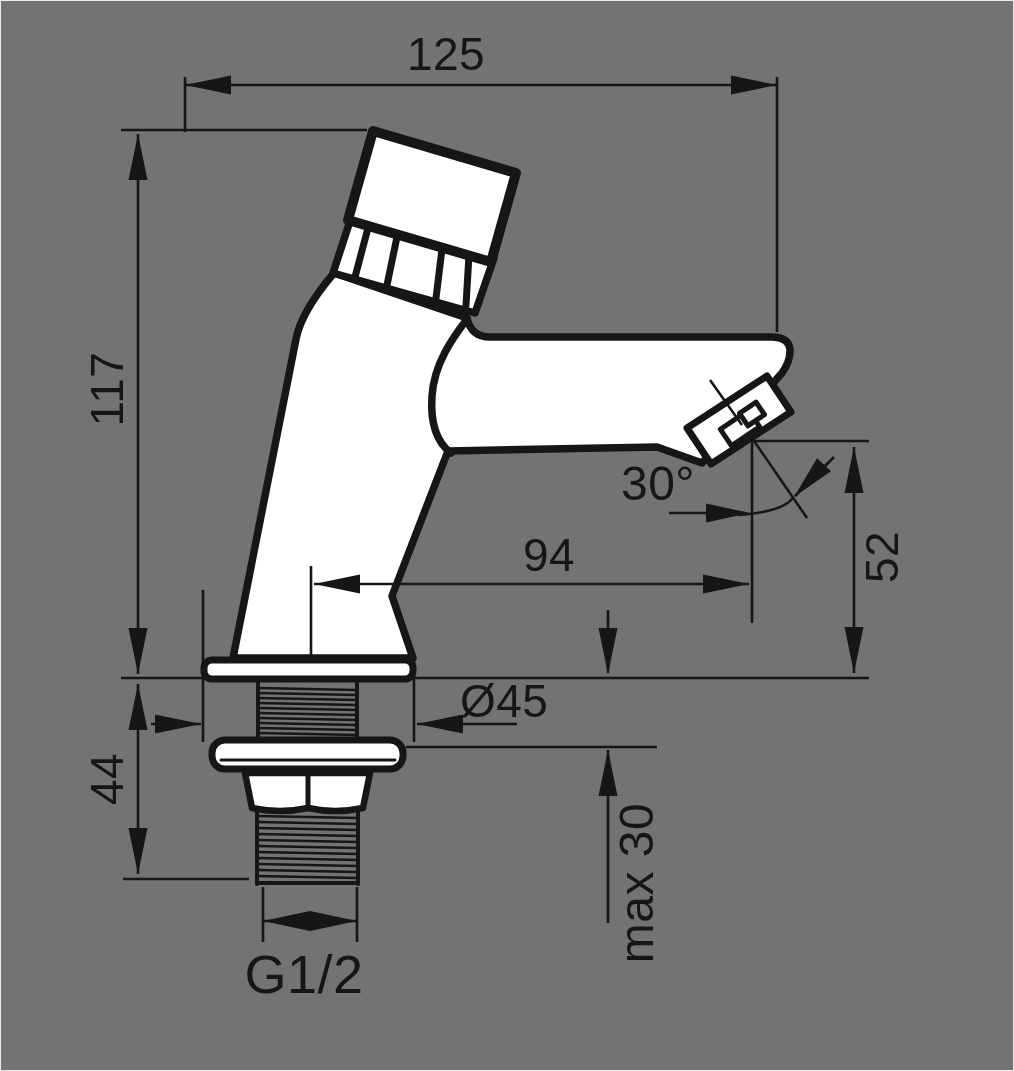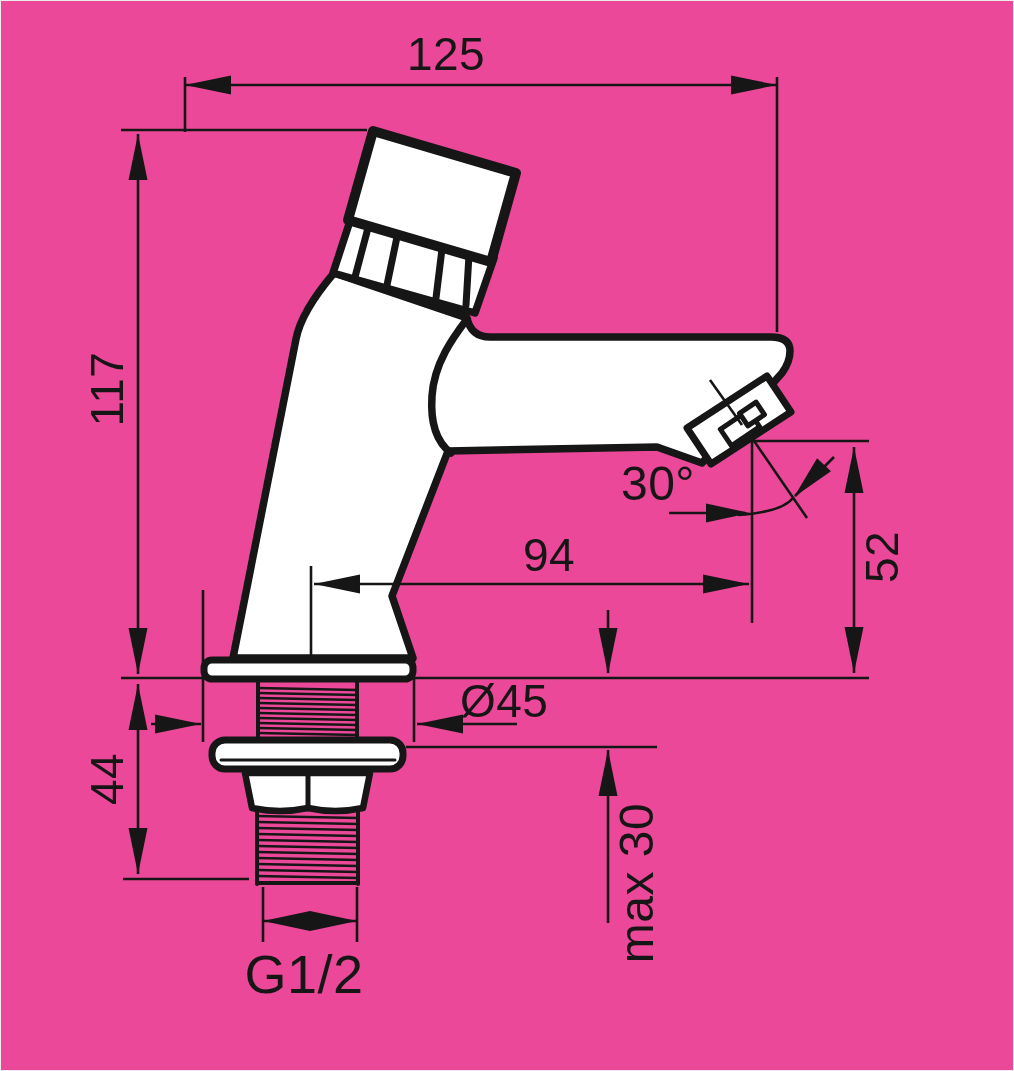--- a/index.html
+++ b/index.html
@@ -1,19 +1,19 @@
 <!DOCTYPE html>
 <html><head>
 <meta charset="utf-8">
 <style>
   html,body{margin:0;padding:0;background:#f6f6f6;}
   .canvas{
     position:relative;
     width:1014px;height:1071px;
-    background:#ec4899;
+    background:#737373;
     border:1px solid #ececec;
     box-sizing:border-box;
     font-family:"Liberation Sans", sans-serif;
     overflow:hidden;
   }
   svg{display:block;}
   .dim-text{
     font-family:"Liberation Sans", sans-serif;
     fill:#161616;
     font-size:46px;

